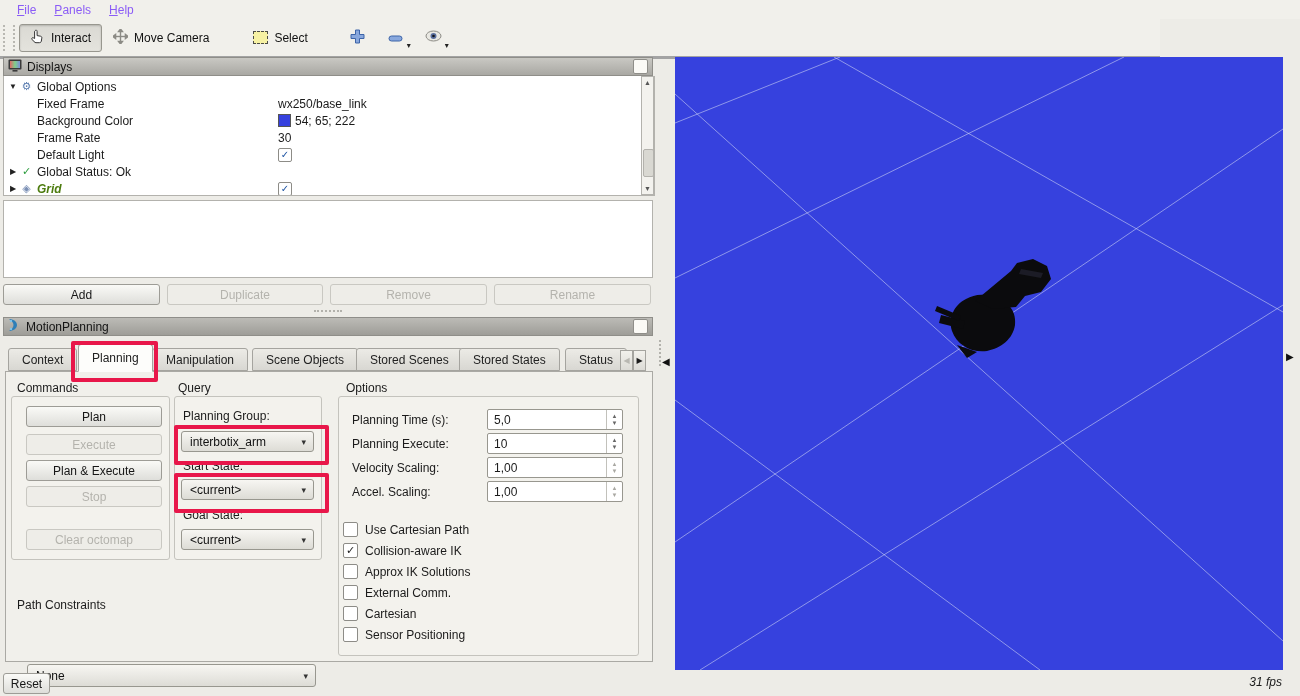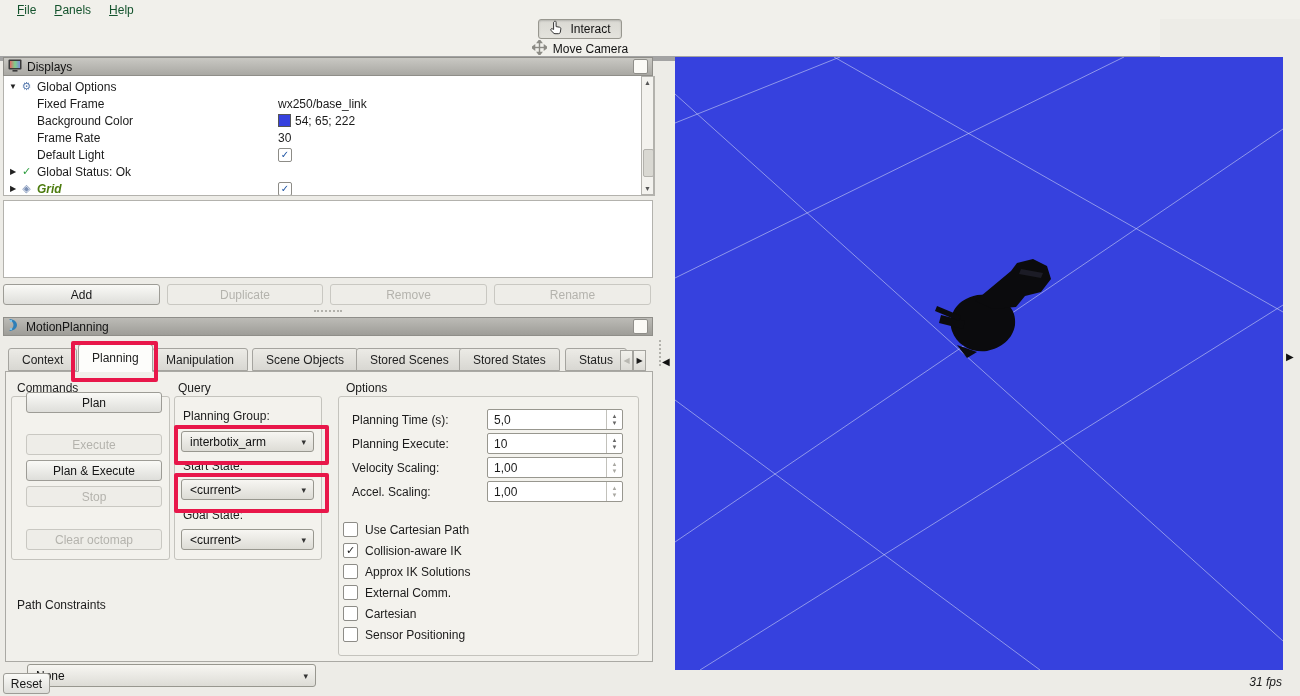--- a/index.html
+++ b/index.html
@@ -4,24 +4,24 @@
 <style>
   html,body{margin:0;padding:0;}
   body{
     width:1300px;height:696px;position:relative;overflow:hidden;
     background:#edece7;color:#1b1b1b;
     font-family:"Liberation Sans","DejaVu Sans",sans-serif;font-size:12px;
   }
   .abs{position:absolute;}
   
   .menubar{left:0;top:0;width:1300px;height:19px;background:#f1f0eb;display:flex;align-items:center;padding-left:8px;box-sizing:border-box;}
-  .menu-item{display:inline-block;padding:1px 9px;color:#14532d;}
+  .menu-item{display:inline-block;padding:1px 9px;color:#8b5cf6;}
   .menu-item::first-letter{text-decoration:underline;}
   
-  .toolbar{left:0;top:19px;width:1160px;height:37px;background:#f1f0eb;border-bottom:5px solid #a3a3a3;display:flex;align-items:center;flex-direction:column;}
+  .toolbar{left:0;top:19px;width:1160px;height:37px;background:#f1f0eb;border-bottom:3px solid #a3a3a3;display:flex;align-items:center;}
   .tb-handle{width:8px;height:26px;margin:0 4px 0 3px;border-left:2px dotted #b9b8b2;border-right:2px dotted #b9b8b2;}
   .tool-btn{display:inline-flex;align-items:center;gap:6px;height:26px;padding:0 10px;border-radius:3px;border:1px solid transparent;color:#111;}
   .tool-btn.pressed{border:1px solid #98978f;background:linear-gradient(#dad9d3,#e4e3dd);box-shadow:inset 0 1px 2px rgba(0,0,0,.18);}
   .sel-icon{width:15px;height:13px;background:#f6f1a3;border:1px dashed #4a4a45;box-sizing:border-box;}
   .tb-ico{display:inline-flex;align-items:center;justify-content:center;width:26px;height:26px;position:relative;}
   .dd-caret{position:absolute;right:-2px;bottom:1px;font-size:8px;color:#222;line-height:8px;}
   
   .phead{height:19px;background:linear-gradient(#c9c8c3,#a9a8a3);border:1px solid #8f8e89;display:flex;align-items:center;padding:0 4px;box-sizing:border-box;color:#141414;}
   .phead .ptitle{margin-left:5px;}
   .pclose{margin-left:auto;width:13px;height:13px;background:#fbfaf6;border:1px solid #8f8e89;border-radius:2px;}
@@ -253,21 +253,21 @@
     </div>
   <div class="tab-scroll" style="left:630px;">
       <span>▶</span>
     </div>
 </div>
 
 <div class="abs tabframe" style="left:5px;top:371px;width:646px;height:289px;"></div>
 
 <div class="abs glabel" style="left:17px;top:381px;">Commands</div>
 <div class="abs gbox" style="left:11px;top:396px;width:157px;height:162px;"></div>
-<div class="abs btn accel" style="left:26px;top:392px;width:136px;height:21px;">Plan</div>
+<div class="abs btn accel" style="left:26px;top:406px;width:136px;height:21px;">Plan</div>
 <div class="abs btn accel disabled" style="left:26px;top:434px;width:136px;height:21px;">Execute</div>
 <div class="abs btn accel" style="left:26px;top:460px;width:136px;height:21px;">Plan &amp; Execute</div>
 <div class="abs btn accel disabled" style="left:26px;top:486px;width:136px;height:21px;">Stop</div>
 <div class="abs btn disabled" style="left:26px;top:529px;width:136px;height:21px;">Clear octomap</div>
 
 <div class="abs glabel" style="left:178px;top:381px;">Query</div>
 <div class="abs gbox" style="left:174px;top:396px;width:146px;height:162px;"></div>
 <div class="abs" style="left:183px;top:409px;">Planning Group:</div>
 <div class="abs combo" style="left:181px;top:431px;width:133px;height:21px;">
   <span>interbotix_arm</span>

